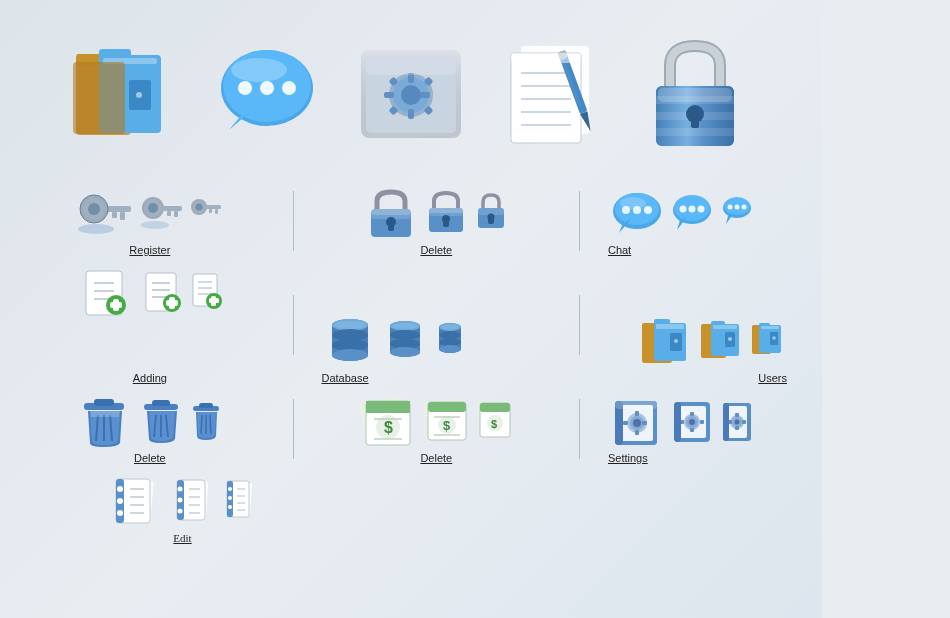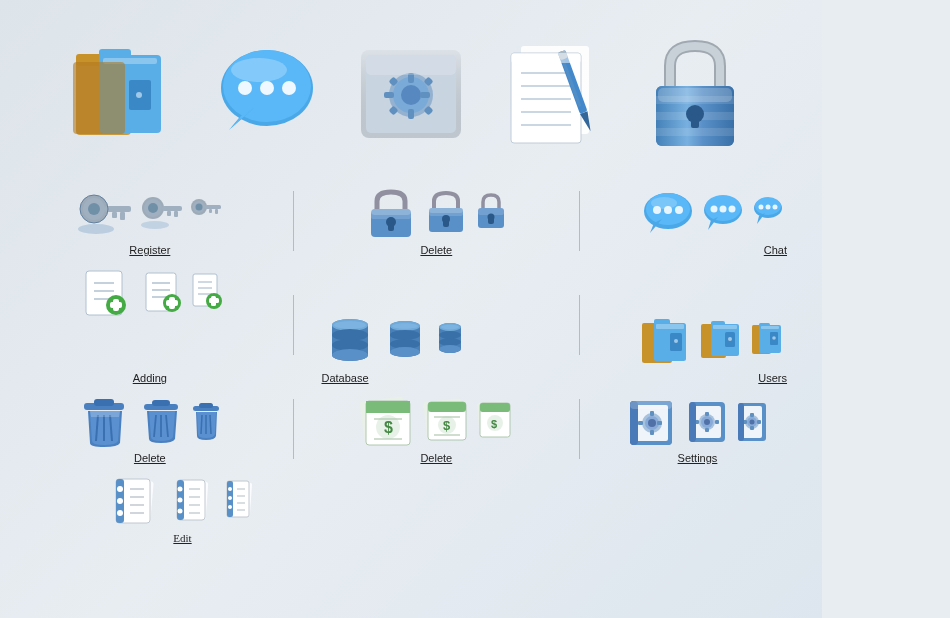--- a/index.html
+++ b/index.html
@@ -287,21 +287,21 @@
               <circle cx="17" cy="25" r="3.5" fill="#2a5888"></circle>
               <rect x="14" y="25" width="6" height="7" rx="2" fill="#2a5888"></rect>
             </svg>
           </div>
         </div>
         <div class="trio-label">Delete</div>
       </div>
 
       <div class="sep-line"></div>
 
-      <div class="trio-group" style="width:230px; align-items:flex-end;">
+      <div class="trio-group" style="width:230px; align-items:flex-start;">
         <div class="trio-icons">
 
           <div class="small-icon" style="width:58px;height:52px;">
             <svg width="56" height="50" viewBox="0 0 56 50">
               <ellipse cx="28" cy="22" rx="24" ry="18" fill="#4aa8e8"></ellipse>
               <ellipse cx="28" cy="20" rx="22" ry="16" fill="#5ab8f8"></ellipse>
               <ellipse cx="24" cy="14" rx="13" ry="6" fill="white" opacity="0.2"></ellipse>
               <circle cx="17" cy="21" r="4" fill="white" opacity="0.85"></circle>
               <circle cx="28" cy="21" r="4" fill="white" opacity="0.85"></circle>
               <circle cx="39" cy="21" r="4" fill="white" opacity="0.85"></circle>
@@ -569,21 +569,21 @@
               <circle cx="19" cy="24" r="8" fill="#d8e8d8" opacity="0.6"></circle>
               <text x="15" y="29" font-size="11" fill="#448844" font-weight="bold">$</text>
             </svg>
           </div>
         </div>
         <div class="trio-label">Delete</div>
       </div>
 
       <div class="sep-line"></div>
 
-      <div class="trio-group" style="width:230px; align-items:center;">
+      <div class="trio-group" style="width:230px; align-items:flex-start;">
         <div class="trio-icons">
 
           <div class="small-icon" style="width:58px;height:52px;">
             <svg width="56" height="50" viewBox="0 0 56 50">
               <rect x="6" y="4" width="42" height="44" rx="4" fill="#5a90c8"></rect>
               <rect x="6" y="4" width="42" height="44" rx="4" fill="url(#sbGrad)"></rect>
 
               <rect x="10" y="8" width="34" height="36" rx="2" fill="white" opacity="0.9"></rect>
 
               <circle cx="28" cy="26" r="10" fill="#6090c0" opacity="0.5"></circle>

